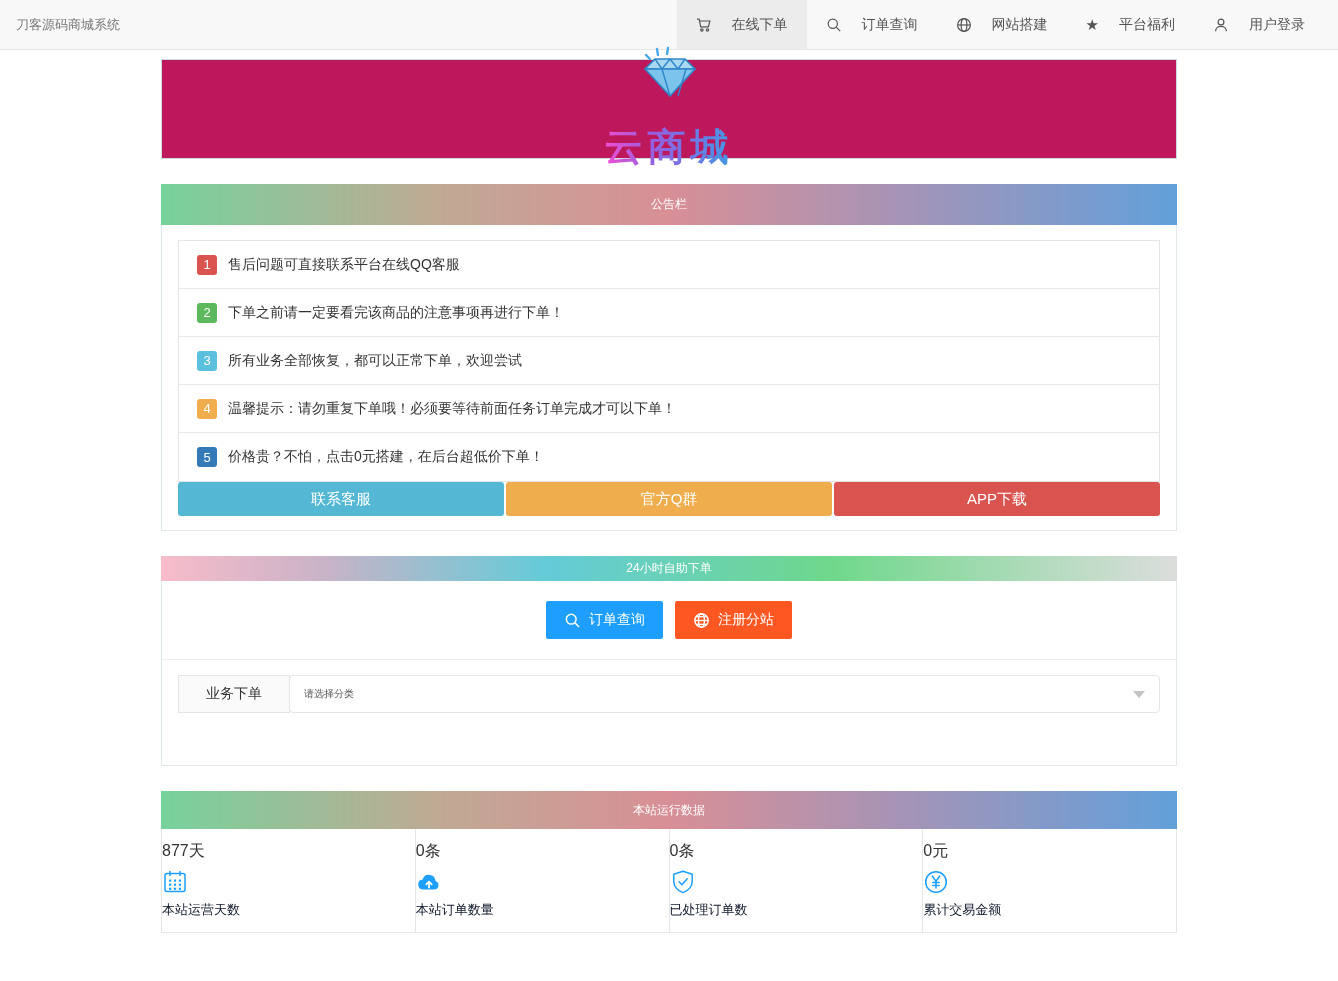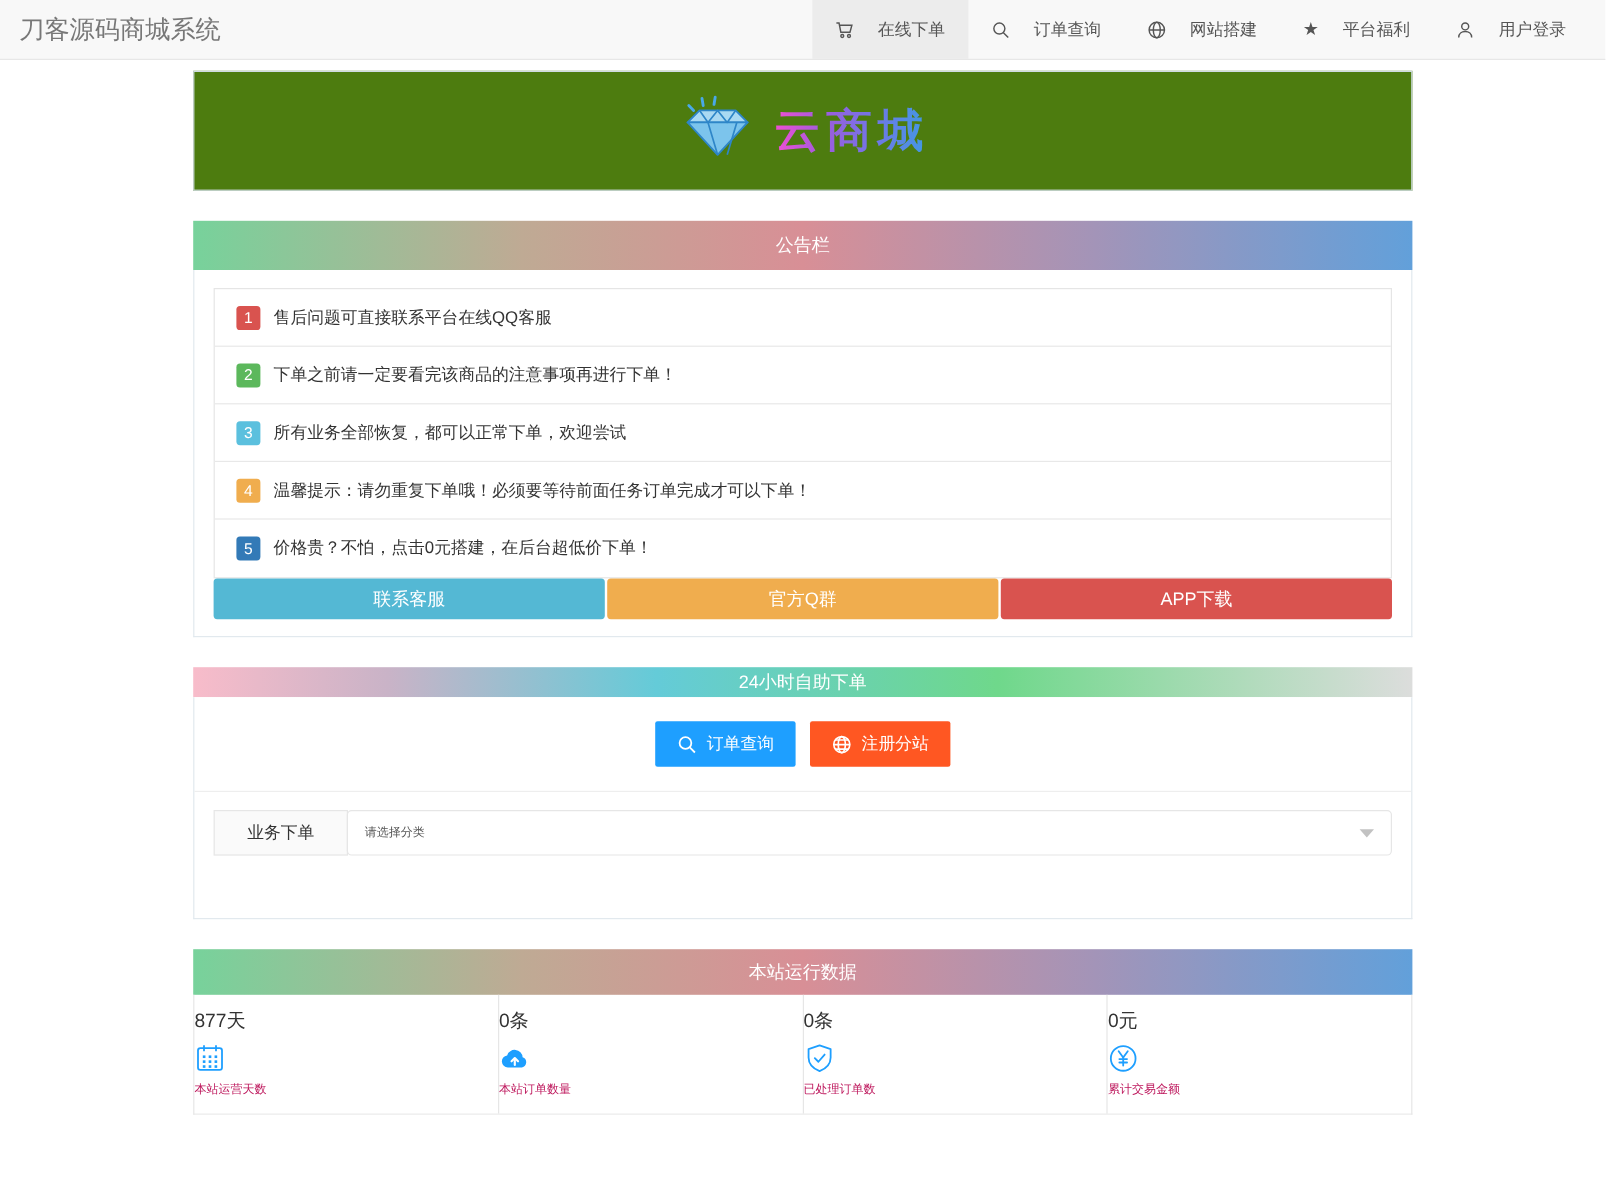--- a/index.html
+++ b/index.html
@@ -14,21 +14,21 @@
     height: 50px;
     background: #f8f8f8;
     border-bottom: 1px solid #e7e7e7;
     display: flex;
     justify-content: space-between;
     align-items: stretch;
   }
   .brand {
     display: flex; align-items: center;
     padding: 0 16px;
-    font-size: 21px;
+    font-size: 13px;
     color: #777;
   }
   .nav { display: flex; margin-right: 14px; }
   .nav-item {
     display: flex; align-items: center; gap: 20px;
     padding: 0 19px;
     font-size: 14px; color: #555;
     cursor: pointer;
   }
   .nav-item.active { background: #ececec; }
@@ -36,32 +36,33 @@
   .nav-star { font-size: 15px; color: #555; line-height: 1; }
 
   
   .container { width: 1016px; margin: 0 auto; }
 
   .logo-box {
     margin-top: 9px;
     height: 100px;
     border: 1px solid #cfdbe2;
     display: flex; align-items: center; justify-content: center; gap: 16px;
-    background: #4d7c0f;
+    background: #be185d;
+    flex-direction: column;
   }
   .logo-text {
     font-size: 38px; font-weight: bold; letter-spacing: 5px;
     background: linear-gradient(90deg, #ee4fd3, #9a5ede, #6d79e6, #3f9be2);
     -webkit-background-clip: text; background-clip: text;
     color: transparent;
   }
 
   .section { margin-top: 25px; }
   .sec-header {
-    text-align: center; color: #fff; font-size: 15px;
+    text-align: center; color: #fff; font-size: 12px;
     display: flex; align-items: center; justify-content: center;
   }
   .h-ann { height: 41px; }
   .h-ss  { height: 25px; }
   .h-st  { height: 38px; }
   .grad-a { background: linear-gradient(90deg, #77d29b 0%, #bfaa94 27%, #d88f96 50%, #a394b8 74%, #62a0da 100%); }
   .grad-b { background: linear-gradient(90deg, #f8bcca 0%, #c9b3c7 16%, #64cbd8 38%, #6fd88b 66%, #dcdddc 100%); }
   .sec-body { border: 1px solid #e2e9ee; border-top: none; background: #fff; }
 
   
@@ -136,21 +137,21 @@
   .stats-row { display: flex; border: 1px solid #e6e6e6; border-top: none; }
   .stat {
     flex: 1; 
     padding: 12px 0 13px;
     border-right: 1px solid #e6e6e6;
   }
   .stat:last-child { border-right: none; }
   .stat-value { font-size: 16px; color: #333; }
   .stat-icon { margin: 7px 0 5px; color: #1E9FFF; height: 27px; }
   .stat-icon svg { width: 26px; height: 26px; display: inline-block; }
-  .stat-label { font-size: 10px; color: #be185d; }
+  .stat-label { font-size: 13px; color: #0f172a; }
 </style>
 </head>
 <body>
 
 <div class="navbar">
   <div class="brand">刀客源码商城系统</div>
   <div class="nav">
     <div class="nav-item active">
       <span>
         <svg viewBox="0 0 16 16" fill="none" stroke="currentColor" stroke-width="1.2">

